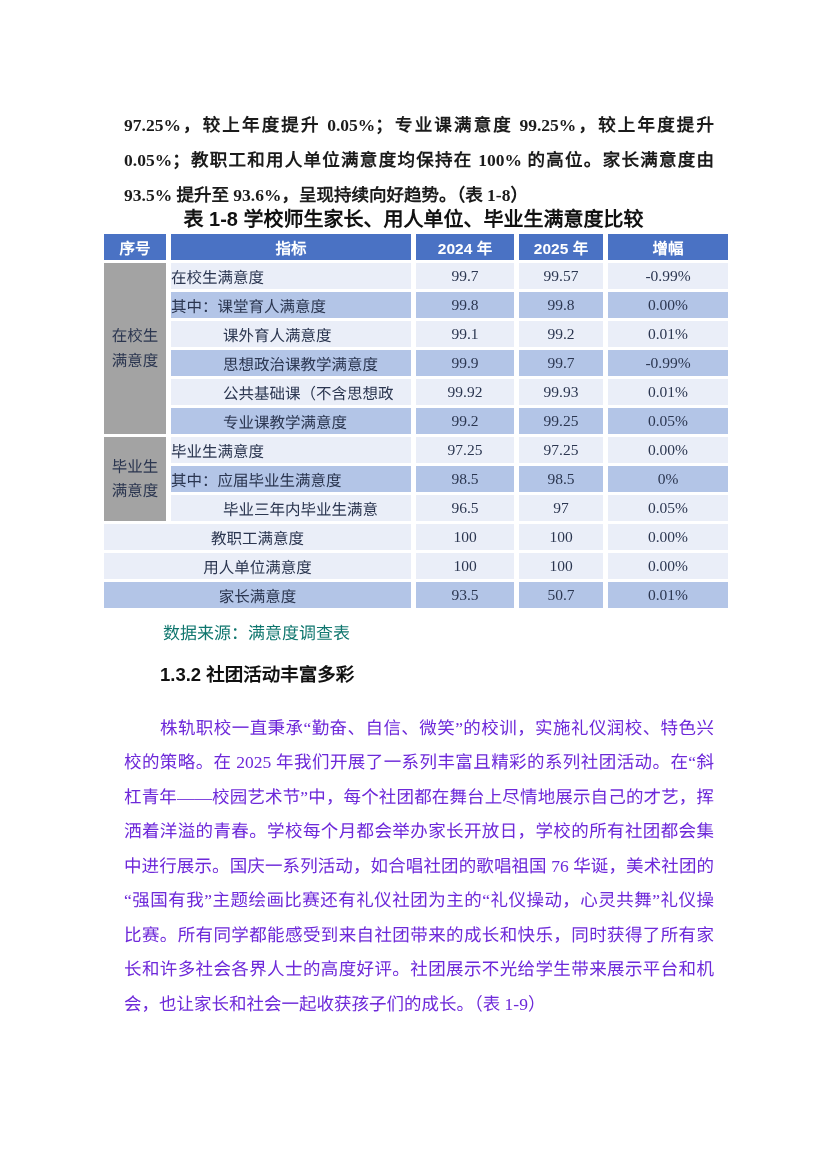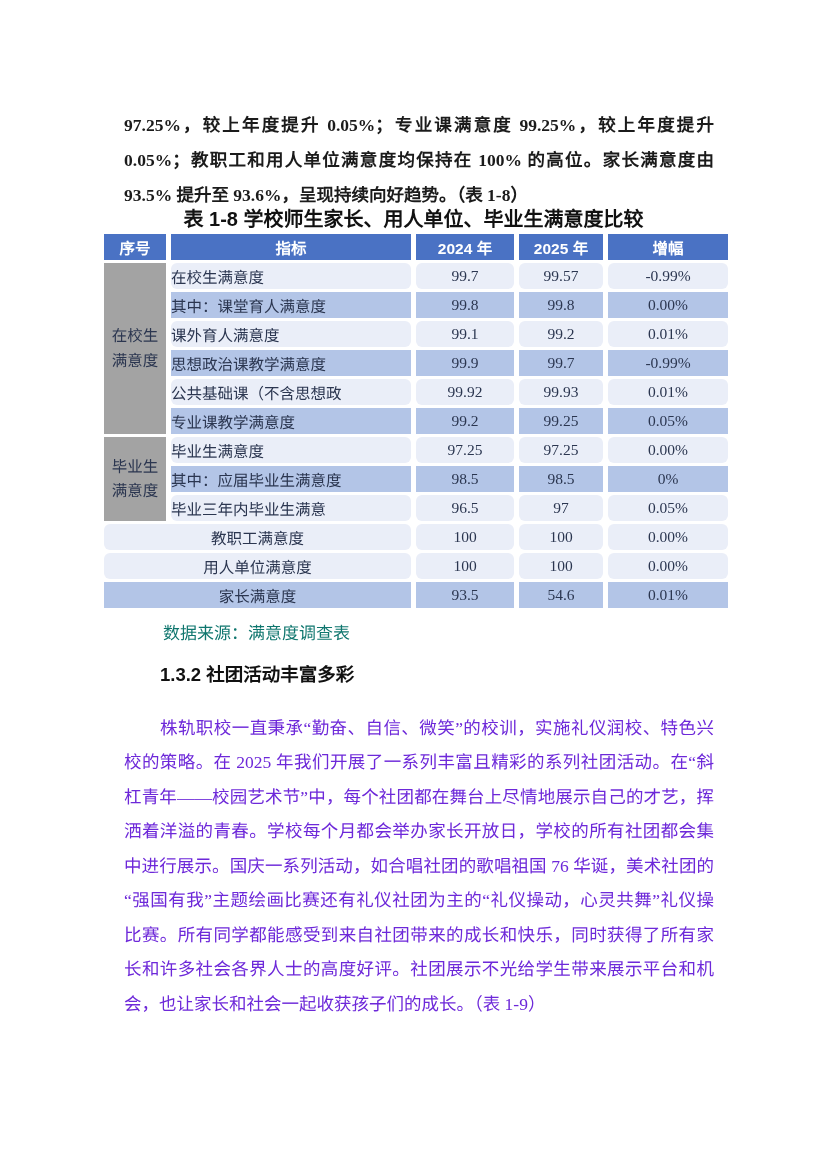--- a/index.html
+++ b/index.html
@@ -20,25 +20,25 @@
     position:absolute; top:231px; left:99px; width:634px;
     border-collapse:separate; border-spacing:5px 3px; table-layout:fixed;
     font-size:15.5px;
   }
   .sat-table th {
     background:#4a72c4; color:#ffffff; font-weight:bold;
     height:26px; padding:0; text-align:center; vertical-align:middle;
     font-family:"Liberation Sans", sans-serif; font-size:15.5px;margin-top:44px;
   }
   .sat-table td { height:26px; padding:0; vertical-align:middle; color:#2b3650; }
-  .light  { background:#eaeef8;border-radius:6px; }
+  .light  { background:#eaeef8; }
   .shaded { background:#b3c5e7; }
   .groupcell { background:#a3a3a3; text-align:center; line-height:1.55; color:#2e3a4e; }
   .ind { text-align:left; padding-left:5px; }
-  .ind.indent { }
+  .ind.indent { padding-left:52px; }
   .num { text-align:center; color:#1f2430; }
   .merged { text-align:center; }
   .source-note {
     position:absolute; top:619px; left:163px; font-size:17px; color:#0f766e;
   }
   .section-heading {
     position:absolute; top:660px; left:160px; font-size:18.5px; font-weight:bold;
     color:#111; font-family:"Liberation Sans", sans-serif;
   }
   .body-paragraph {
@@ -149,21 +149,21 @@
     </tr>
     <tr>
       <td class="merged light" colspan="2">用人单位满意度</td>
       <td class="num light">100</td>
       <td class="num light">100</td>
       <td class="num light">0.00%</td>
     </tr>
     <tr>
       <td class="merged shaded" colspan="2">家长满意度</td>
       <td class="num shaded">93.5</td>
-      <td class="num shaded">54.6</td>
+      <td class="num shaded">50.7</td>
       <td class="num shaded">0.01%</td>
     </tr>
   </tbody>
     </table>
 
   <div class="source-note">数据来源：满意度调查表</div>
 
   <div class="section-heading">1.3.2 社团活动丰富多彩</div>
 
   <p class="body-paragraph">株轨职校一直秉承“勤奋、自信、微笑”的校训，实施礼仪润校、特色兴校的策略。在 2025 年我们开展了一系列丰富且精彩的系列社团活动。在“斜杠青年——校园艺术节”中，每个社团都在舞台上尽情地展示自己的才艺，挥洒着洋溢的青春。学校每个月都会举办家长开放日，学校的所有社团都会集中进行展示。国庆一系列活动，如合唱社团的歌唱祖国 76 华诞，美术社团的“强国有我”主题绘画比赛还有礼仪社团为主的“礼仪操动，心灵共舞”礼仪操比赛。所有同学都能感受到来自社团带来的成长和快乐，同时获得了所有家长和许多社会各界人士的高度好评。社团展示不光给学生带来展示平台和机会，也让家长和社会一起收获孩子们的成长。（表 1-9）</p>

